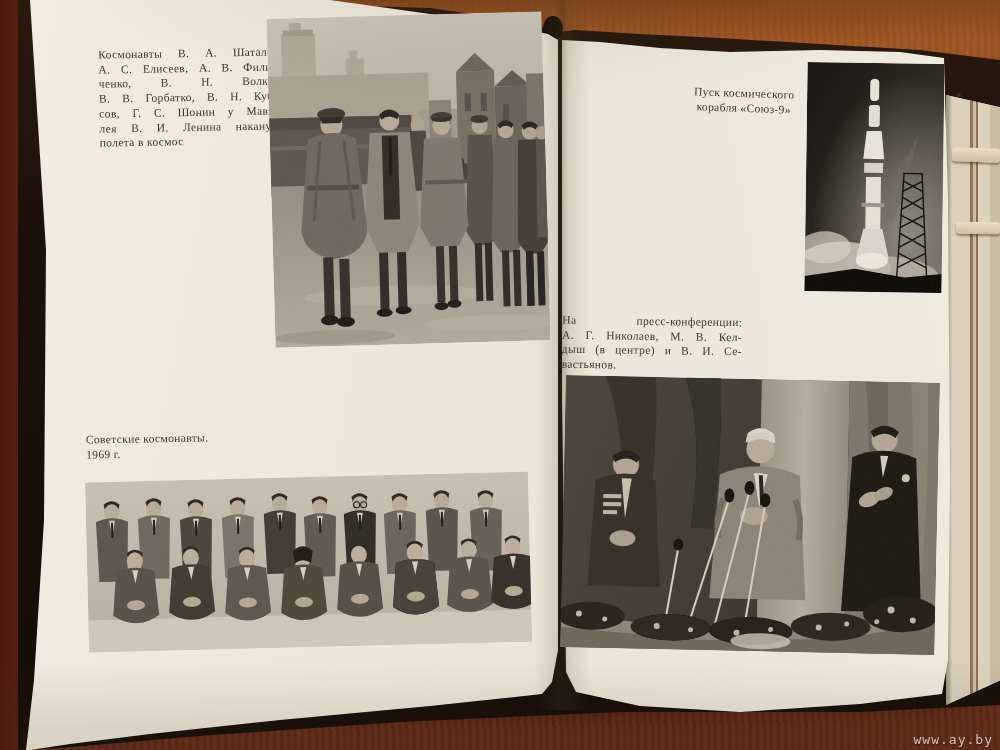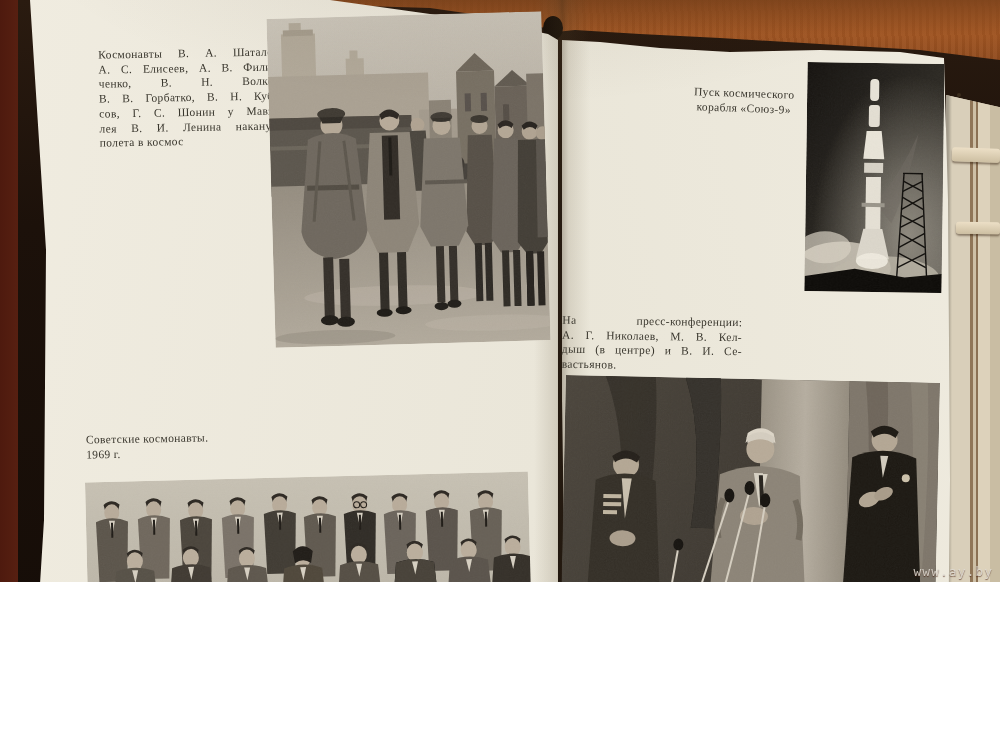--- a/index.html
+++ b/index.html
@@ -1,16 +1,16 @@
 <!DOCTYPE html>
 <html><head>
 <meta charset="utf-8">
 <style>
   html,body{margin:0;padding:0;}
-  .scene{position:relative;width:1000px;height:582px;overflow:hidden;
+  .scene{position:relative;width:1000px;height:750px;overflow:hidden;
     font-family:"Liberation Serif","DejaVu Serif",serif;
     background:
       linear-gradient(90deg,#4e1a0e 0px,#5d2313 30px,rgba(93,35,19,0) 72px),
       linear-gradient(180deg,rgba(0,0,0,.28) 0%,rgba(0,0,0,0) 6%),
       linear-gradient(180deg,rgba(184,99,41,.85) 0%,rgba(184,99,41,0) 10%),
       repeating-linear-gradient(88deg,rgba(0,0,0,.06) 0 3px,rgba(255,255,255,.03) 3px 7px),
       linear-gradient(180deg,#96501f 0%,#8a4520 28%,#7c3a1e 55%,#6e301a 82%,#5f2715 100%);
   }
   .shadow-under{position:absolute;left:28px;top:678px;width:950px;height:34px;
     background:rgba(24,6,2,.55);filter:blur(11px);border-radius:50%;}

